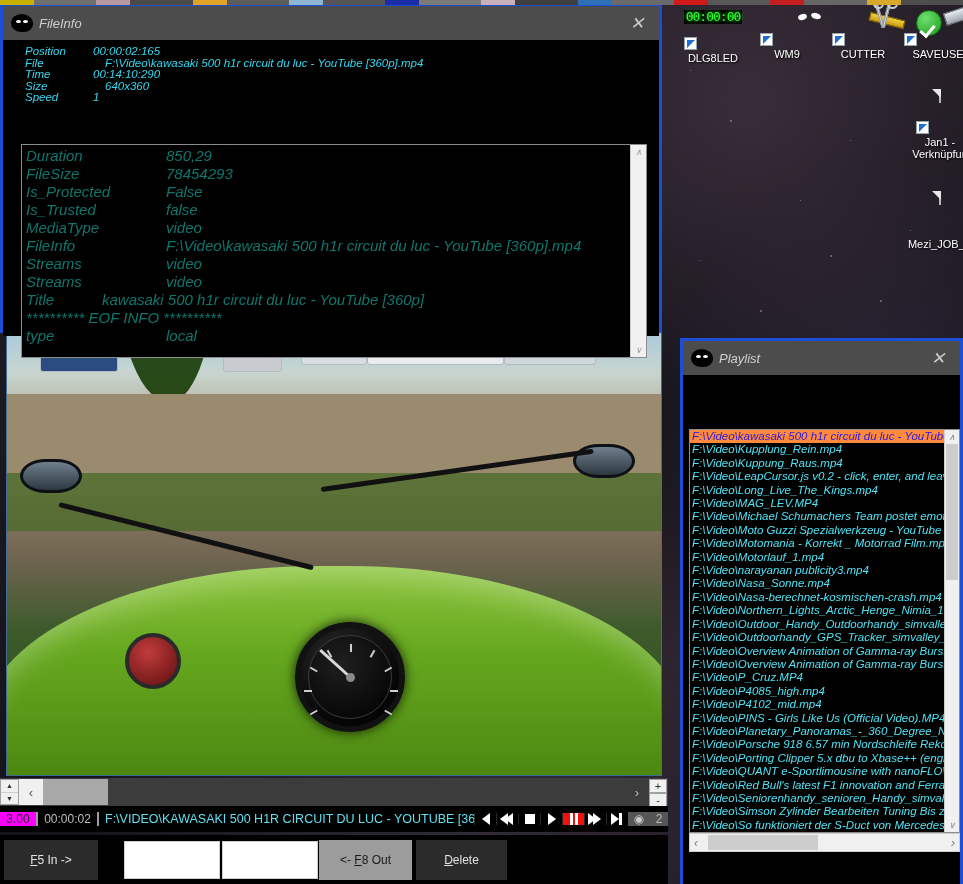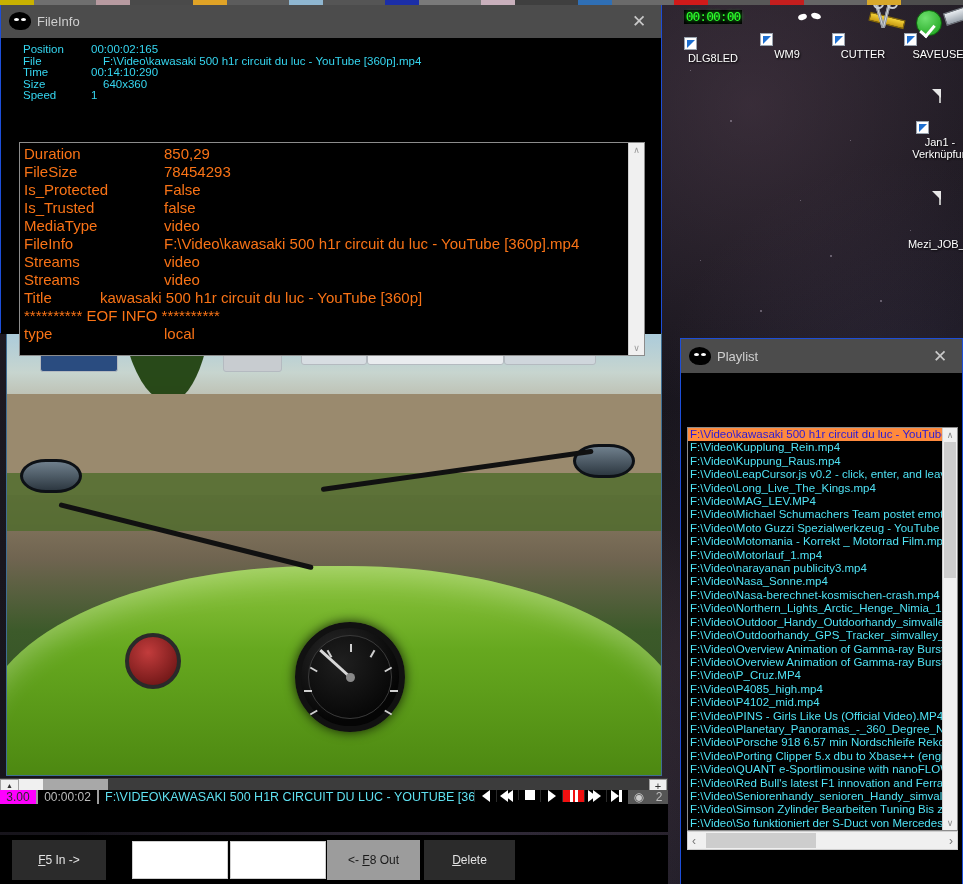--- a/index.html
+++ b/index.html
@@ -100,21 +100,22 @@
     border:1px solid #0d6b0d;
   }
   .ico-save .chk::after{
     content:""; position:absolute; left:6px; top:11px; width:6px;height:12px;
     border-right:3px solid #fff;border-bottom:3px solid #fff; transform:rotate(40deg);
   }
 
   
   .win{
     position:absolute; background:#000; z-index:20;
-    border:1px solid #1d4ed8;
+    border:3px solid #1d4ed8;
+    font-style:italic;
   }
   .win-title{
     height:34px; background:#4c4c4c; display:flex; align-items:center;
     color:#cfcfcf; font-size:13px; padding-left:8px;
   }
   .win-title .tl-ico{ width:22px;height:18px; margin-right:6px; position:relative; }
   .win-title .tl-ico .blob{
     position:absolute; inset:0; background:#000; border-radius:50% 55% 45% 50%;
   }
   .win-title .tl-ico .e1,.win-title .tl-ico .e2{ position:absolute; background:#fff; border-radius:50%; }
@@ -135,21 +136,21 @@
     padding-left:22px;
   }
   .fi-meta .row{ display:flex; }
   .fi-meta .k{ width:68px; flex:none; }
   .fi-list{
     position:absolute; left:18px; top:104px; width:626px; height:214px;
     background:#000; border:1px solid #8c8c8c; display:flex;
   }
   .fi-list .inner{ flex:1; overflow:hidden; padding:2px 0 0 4px; }
   .fi-list .row{
-    display:flex; color:#f97316; font-size:15px; line-height:18px;
+    display:flex; color:#0f766e; font-size:15px; line-height:18px;
     font-family:"Liberation Sans", sans-serif;
   }
   .fi-list .k{ width:140px; flex:none; }
   .fi-list .v{ white-space:nowrap; }
   .vscroll{
     width:16px; background:#f0f0f0; border-left:1px solid #cfcfcf;
     display:flex; flex-direction:column; justify-content:space-between;
     align-items:center; color:#9a9a9a; font-size:9px; padding:2px 0;
   }
 
@@ -247,22 +248,22 @@
   #seekbar{ flex:1; background:#3c3c3c; position:relative; margin:1px 0; }
   #seekbar .thumb{ position:absolute; left:0; top:0; bottom:0; width:65px; background:#a8a8a8; }
   .pmbtn{
     width:18px; background:#f0f0f0; border:1px solid #a0a0a0; color:#333;
     display:flex; align-items:center;justify-content:center; font-size:11px;
   }
   .pmcol{ display:flex;flex-direction:column; width:18px; margin:1px 1px 1px 0; }
   .pmcol .pmbtn{ flex:1; }
 
   #ctrlrow{
-    position:absolute; left:0; bottom:52px; width:668px; height:42px;
-    background:#000; display:flex; align-items:flex-start;
+    position:absolute; left:0; bottom:52px; width:668px; height:26px;
+    background:#000; display:flex; align-items:center;
   }
   #rate{
     width:36px; background:#ff00ff; color:#2a2a2a; font-size:12px;
     display:flex;align-items:center;justify-content:center;
   }
   #elapsed{
     width:63px; background:#000; color:#bdbdbd; font-size:12px;
     border-left:2px solid #9d9d9d; border-right:2px solid #9d9d9d;
     display:flex;align-items:center;justify-content:center;
     font-family:"Liberation Sans", sans-serif;
@@ -636,21 +637,21 @@
         <span class="dbl-r">
           <span class="tri-r"></span>
           <span class="endbar"></span>
         </span>
       </div>
     <div id="globe">◉</div>
     <div id="chan">2</div>
   </div>
 
   <div id="toolbar">
-    <div class="tb" style="width:94px; margin-left:12px;">
+    <div class="tb" style="width:94px; margin-left:4px;">
       <span><u>F</u>5 In -&gt;</span>
     </div>
     <div class="tbinput" style="width:96px; margin-left:26px;">
       <span></span>
     </div>
     <div class="tbinput" style="width:96px;">
       <span></span>
     </div>
     <div class="tb light" style="width:93px;">
       <span>&lt;- <u>F</u>8 Out</span>

